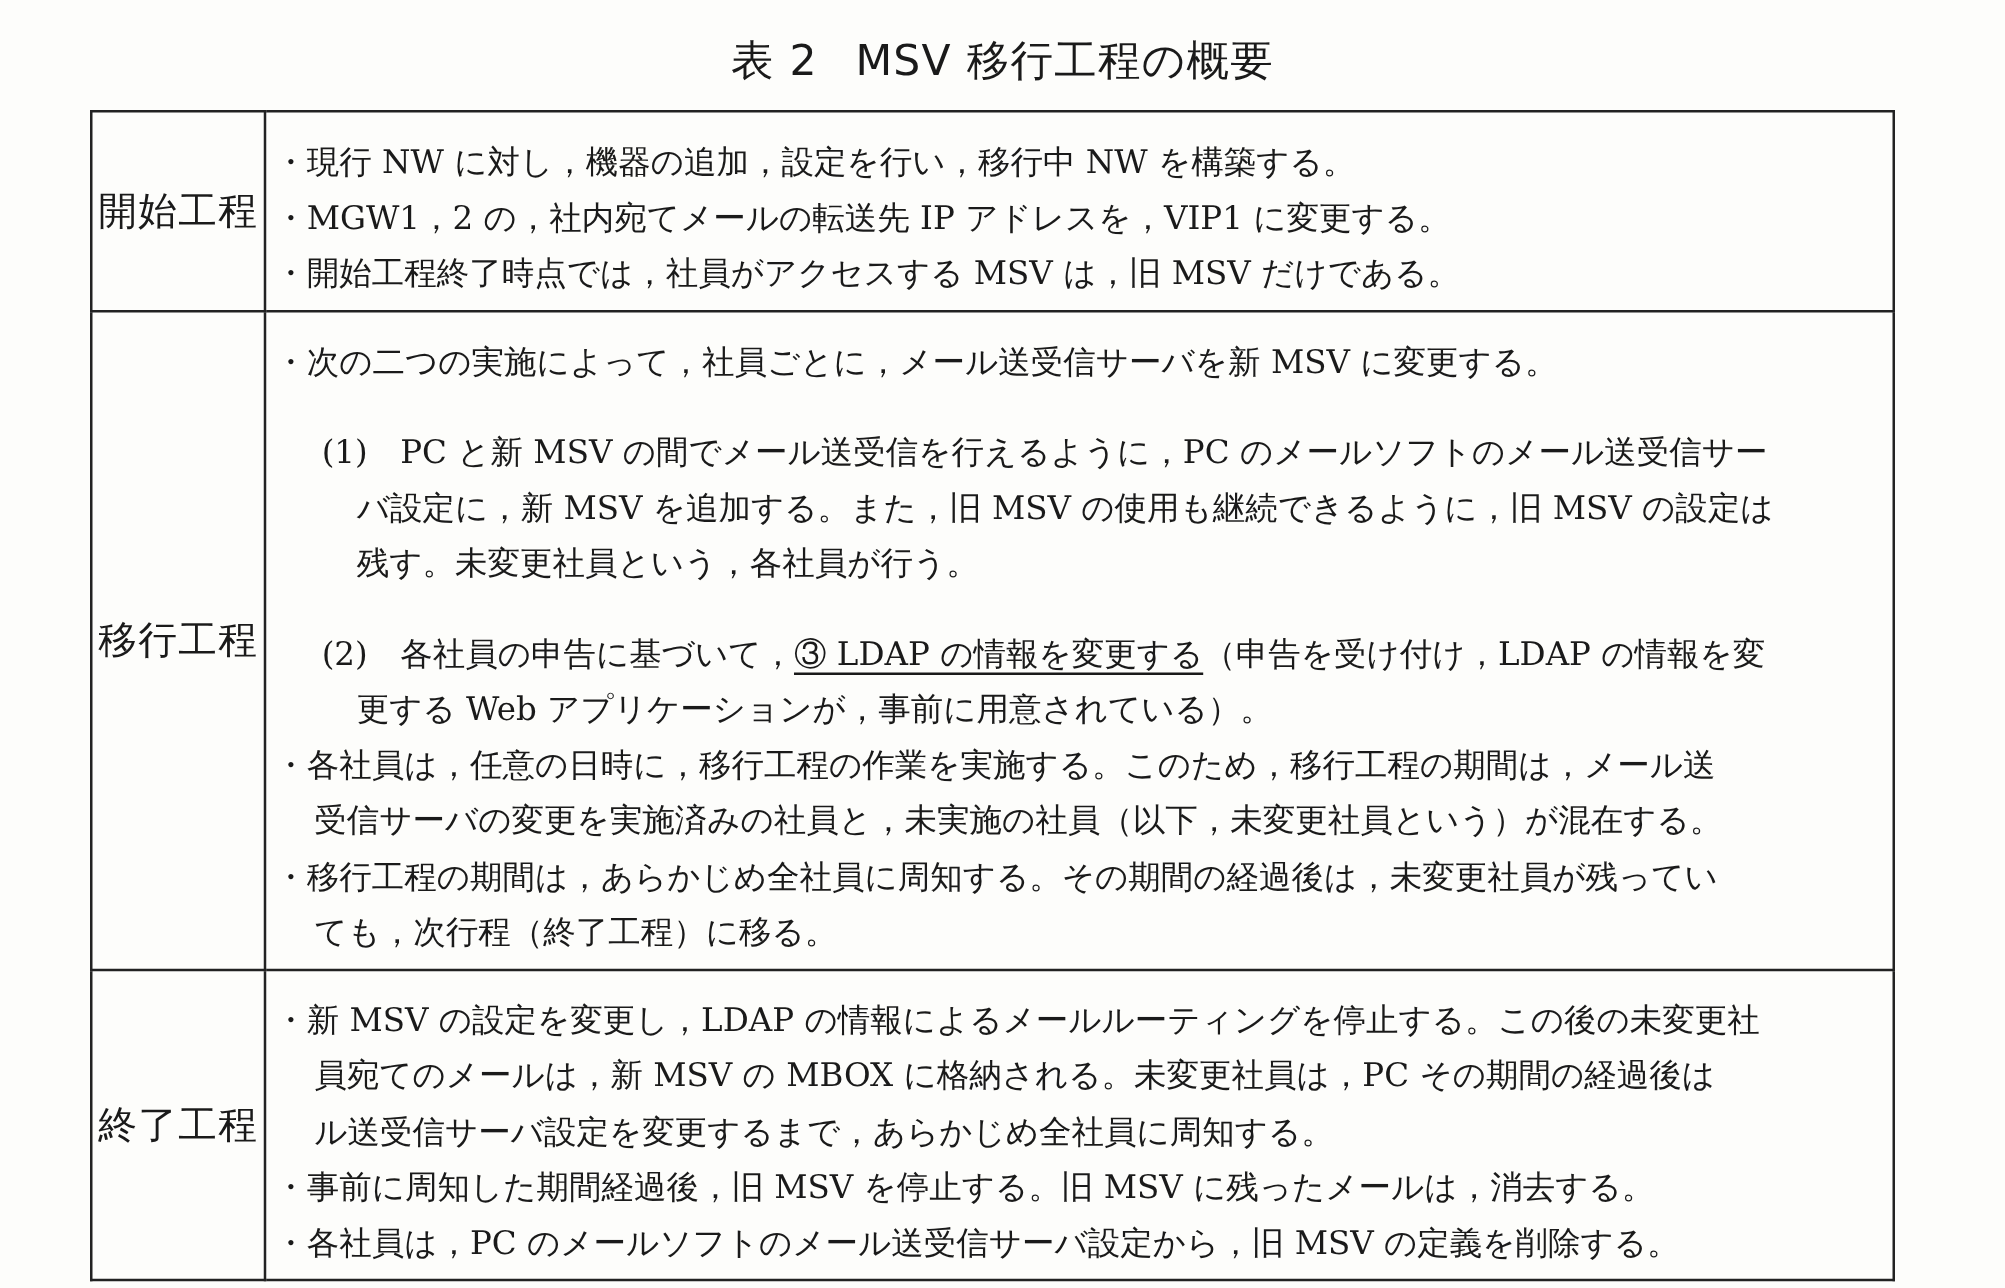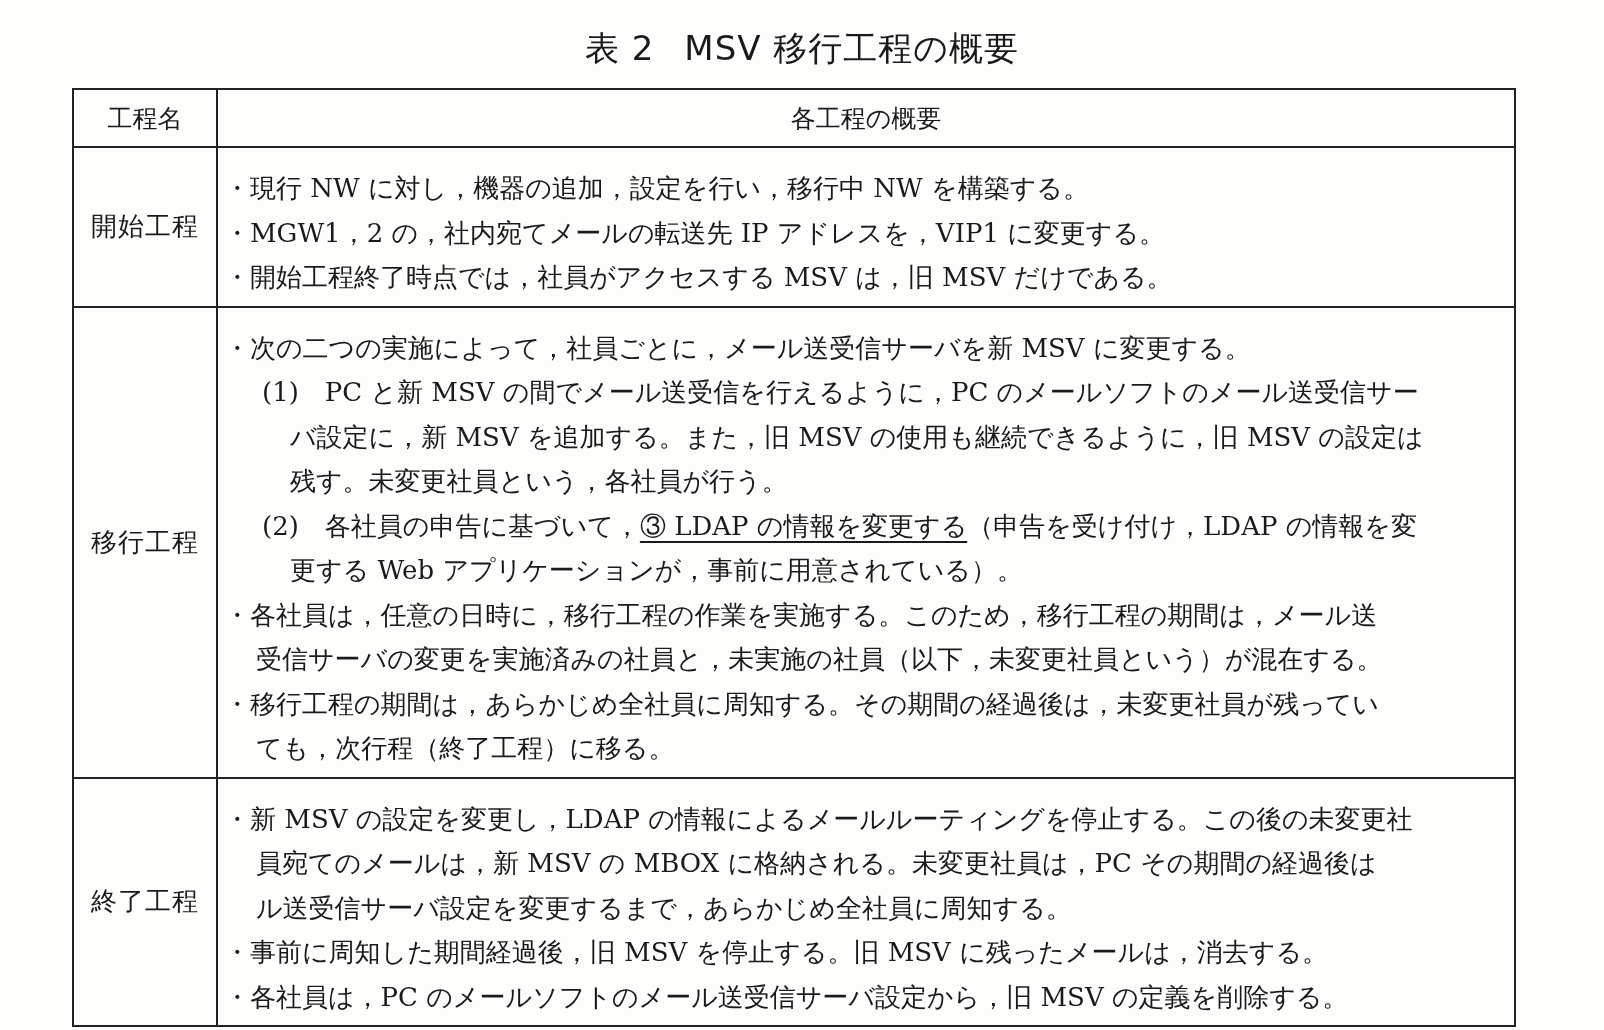--- a/index.html
+++ b/index.html
@@ -42,51 +42,47 @@
   th {
     font-weight: normal;
     font-family: "DejaVu Sans", "Liberation Sans", sans-serif;
     font-size: 25px;
     height: 56px;
     padding: 0;
   }
   th.name-col { width: 142px; }
   td.stage-name {
     font-family: Liberation Sans, sans-serif;
-    font-size: 26px;
+    font-size: 31px;
     text-align: center;
-    padding: 16px;
+    padding: 0;
     letter-spacing: 1px;
   }
   td.desc {
     padding: 18px 8px 6px 14px;
     font-size: 26px;
     line-height: 44.5px;
   }
   .line { white-space: nowrap; }
   .bullet::before { content: "・"; margin-left: -8px; }
-  .sub { padding-left: 30px; }
+  .sub { padding-left: 30px; margin-top: 28px; }
   .cont { padding-left: 24px; }
   .sub-cont { padding-left: 58px; }
   .ul { text-decoration: underline; text-underline-offset: 6px; }
   .sub-label { margin-right: 26px; }
 </style>
 </head>
 <body>
 
 <div class="title">
   <span class="num">表 2</span><span>MSV 移行工程の概要</span>
 </div>
 
 <table class="overview">
   <tbody>
-      <tr>
-    <th class="name-col">工程名</th>
-    <th>各工程の概要</th>
-  </tr>
 
   <tr>
     <td class="stage-name">開始工程</td>
     <td class="desc">
       <div class="line bullet">現行 NW に対し，機器の追加，設定を行い，移行中 NW を構築する。</div>
       <div class="line bullet">MGW1，2 の，社内宛てメールの転送先 IP アドレスを，VIP1 に変更する。</div>
       <div class="line bullet">開始工程終了時点では，社員がアクセスする MSV は，旧 MSV だけである。</div>
     </td>
   </tr>
 

